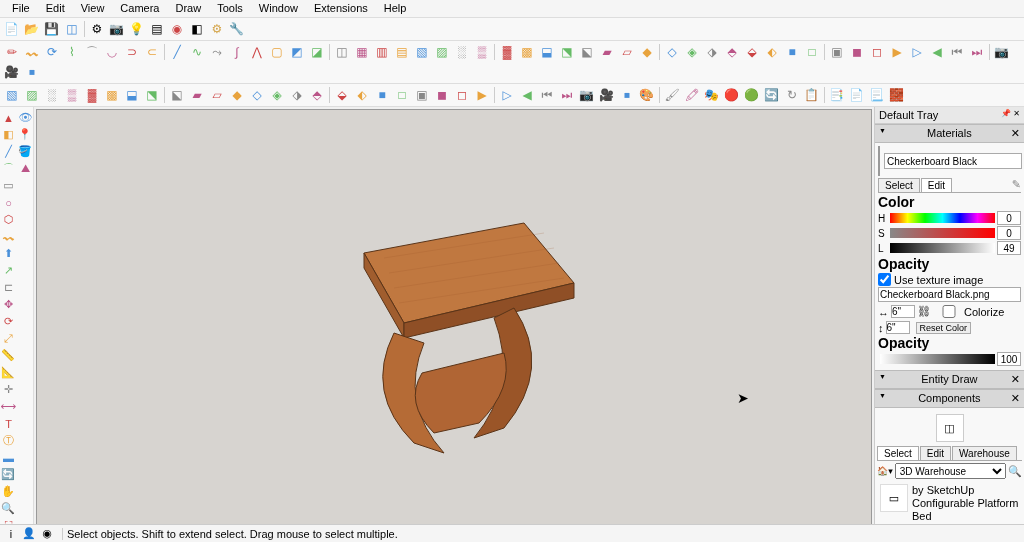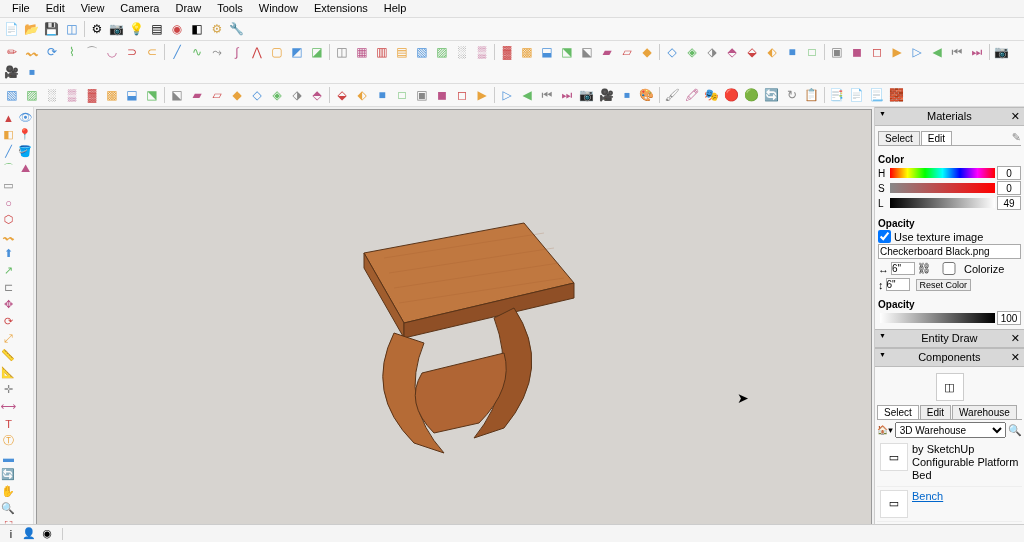--- a/index.html
+++ b/index.html
@@ -38,21 +38,21 @@
 .color-row label { width: 32px; font-size: 10px; }
 .color-row select { flex: 1; font-size: 10px; height: 16px; }
 .slider-row { display: flex; align-items: center; margin: 1px 0; }
 .slider-row span { width: 10px; font-size: 10px; }
 .slider { flex: 1; height: 10px; margin: 0 2px; }
 .slider.h { background: linear-gradient(to right, red, yellow, lime, cyan, blue, magenta, red); }
 .slider.s { background: linear-gradient(to right, #888, red); }
 .slider.l { background: linear-gradient(to right, #000, #fff); }
 .slider.op { background: linear-gradient(to right, #fff, #000); }
 .numbox { width: 24px; font-size: 10px; border: 1px solid #aaa; text-align: center; height: 14px; }
-.sect-label { font-weight: bold; font-size: 10px; margin: 8px 0 1px; }
+.sect-label { font-weight: bold; font-size: 14px; margin: 1px 0 1px; }
 .texture-path { width: 100%; border: 1px solid #aaa; font-size: 10px; padding: 1px; }
 .dim-row { display: flex; align-items: center; margin-top: 2px; gap: 2px; }
 .dim-row input { width: 24px; font-size: 10px; border: 1px solid #aaa; }
 .comp-thumb { width: 28px; height: 28px; background: #fff; border: 1px solid #ccc; margin: 4px auto; display:flex; align-items:center; justify-content:center; }
 .comp-list-item { display: flex; padding: 3px; border-bottom: 1px solid #eee; }
 .comp-list-item .thumb { width: 28px; height: 28px; background: #fff; border: 1px solid #ddd; margin-right: 4px; flex-shrink: 0; display:flex;align-items:center;justify-content:center;}
 .comp-list-item .info { font-size: 9px; line-height: 1.2; }
 .comp-list-item .info .name { color: #0066cc; text-decoration: underline; }
 .comp-scroll { max-height: 130px; overflow: hidden; }
 .checkbox-row { display:flex; align-items:center; font-size:10px; margin:1px 0; }
@@ -255,26 +255,35 @@
 
       <line x1="80" y1="65" x2="240" y2="40" stroke="#9a5528" stroke-width="0.5" opacity="0.4"></line>
       <line x1="85" y1="80" x2="250" y2="55" stroke="#9a5528" stroke-width="0.5" opacity="0.4"></line>
       <line x1="90" y1="95" x2="255" y2="70" stroke="#9a5528" stroke-width="0.5" opacity="0.4"></line>
       <line x1="95" y1="110" x2="260" y2="85" stroke="#9a5528" stroke-width="0.5" opacity="0.4"></line>
     </svg>
     <div class="cursor">➤</div>
   </div>
 
   <div class="tray">
+    <div class="tray-title">
+      <span>Default Tray</span>
+      <span style="font-size:8px">📌 ✕</span>
+    </div>
 
     <div class="panel-hdr">
       <span>Materials</span>
       <span>✕</span>
     </div>
     <div class="panel-body">
+      <div class="swatch-row">
+        <div class="swatch"></div>
+        <input class="mat-name" value="Checkerboard Black" style="">
+
+      </div>
       <div class="tab-row">
         <div class="tab">Select</div>
         <div class="tab active">Edit</div>
         <span style="flex:1"></span>
         <span style="color:#888">✎</span>
       </div>
       <div class="sect-label">Color</div>
       <div class="slider-row">
           <span>H</span>
           <div class="slider h"></div>
@@ -357,13 +366,14 @@
         </div>
     </div>
   </div>
 </div>
 
 <div class="statusbar">
   <div class="ico">ℹ</div>
   <div class="ico">👤</div>
   <div class="ico">◉</div>
   <div class="sep-v"></div>
+  <span>Select objects. Shift to extend select. Drag mouse to select multiple.</span>
 </div>
 
 </body></html>

